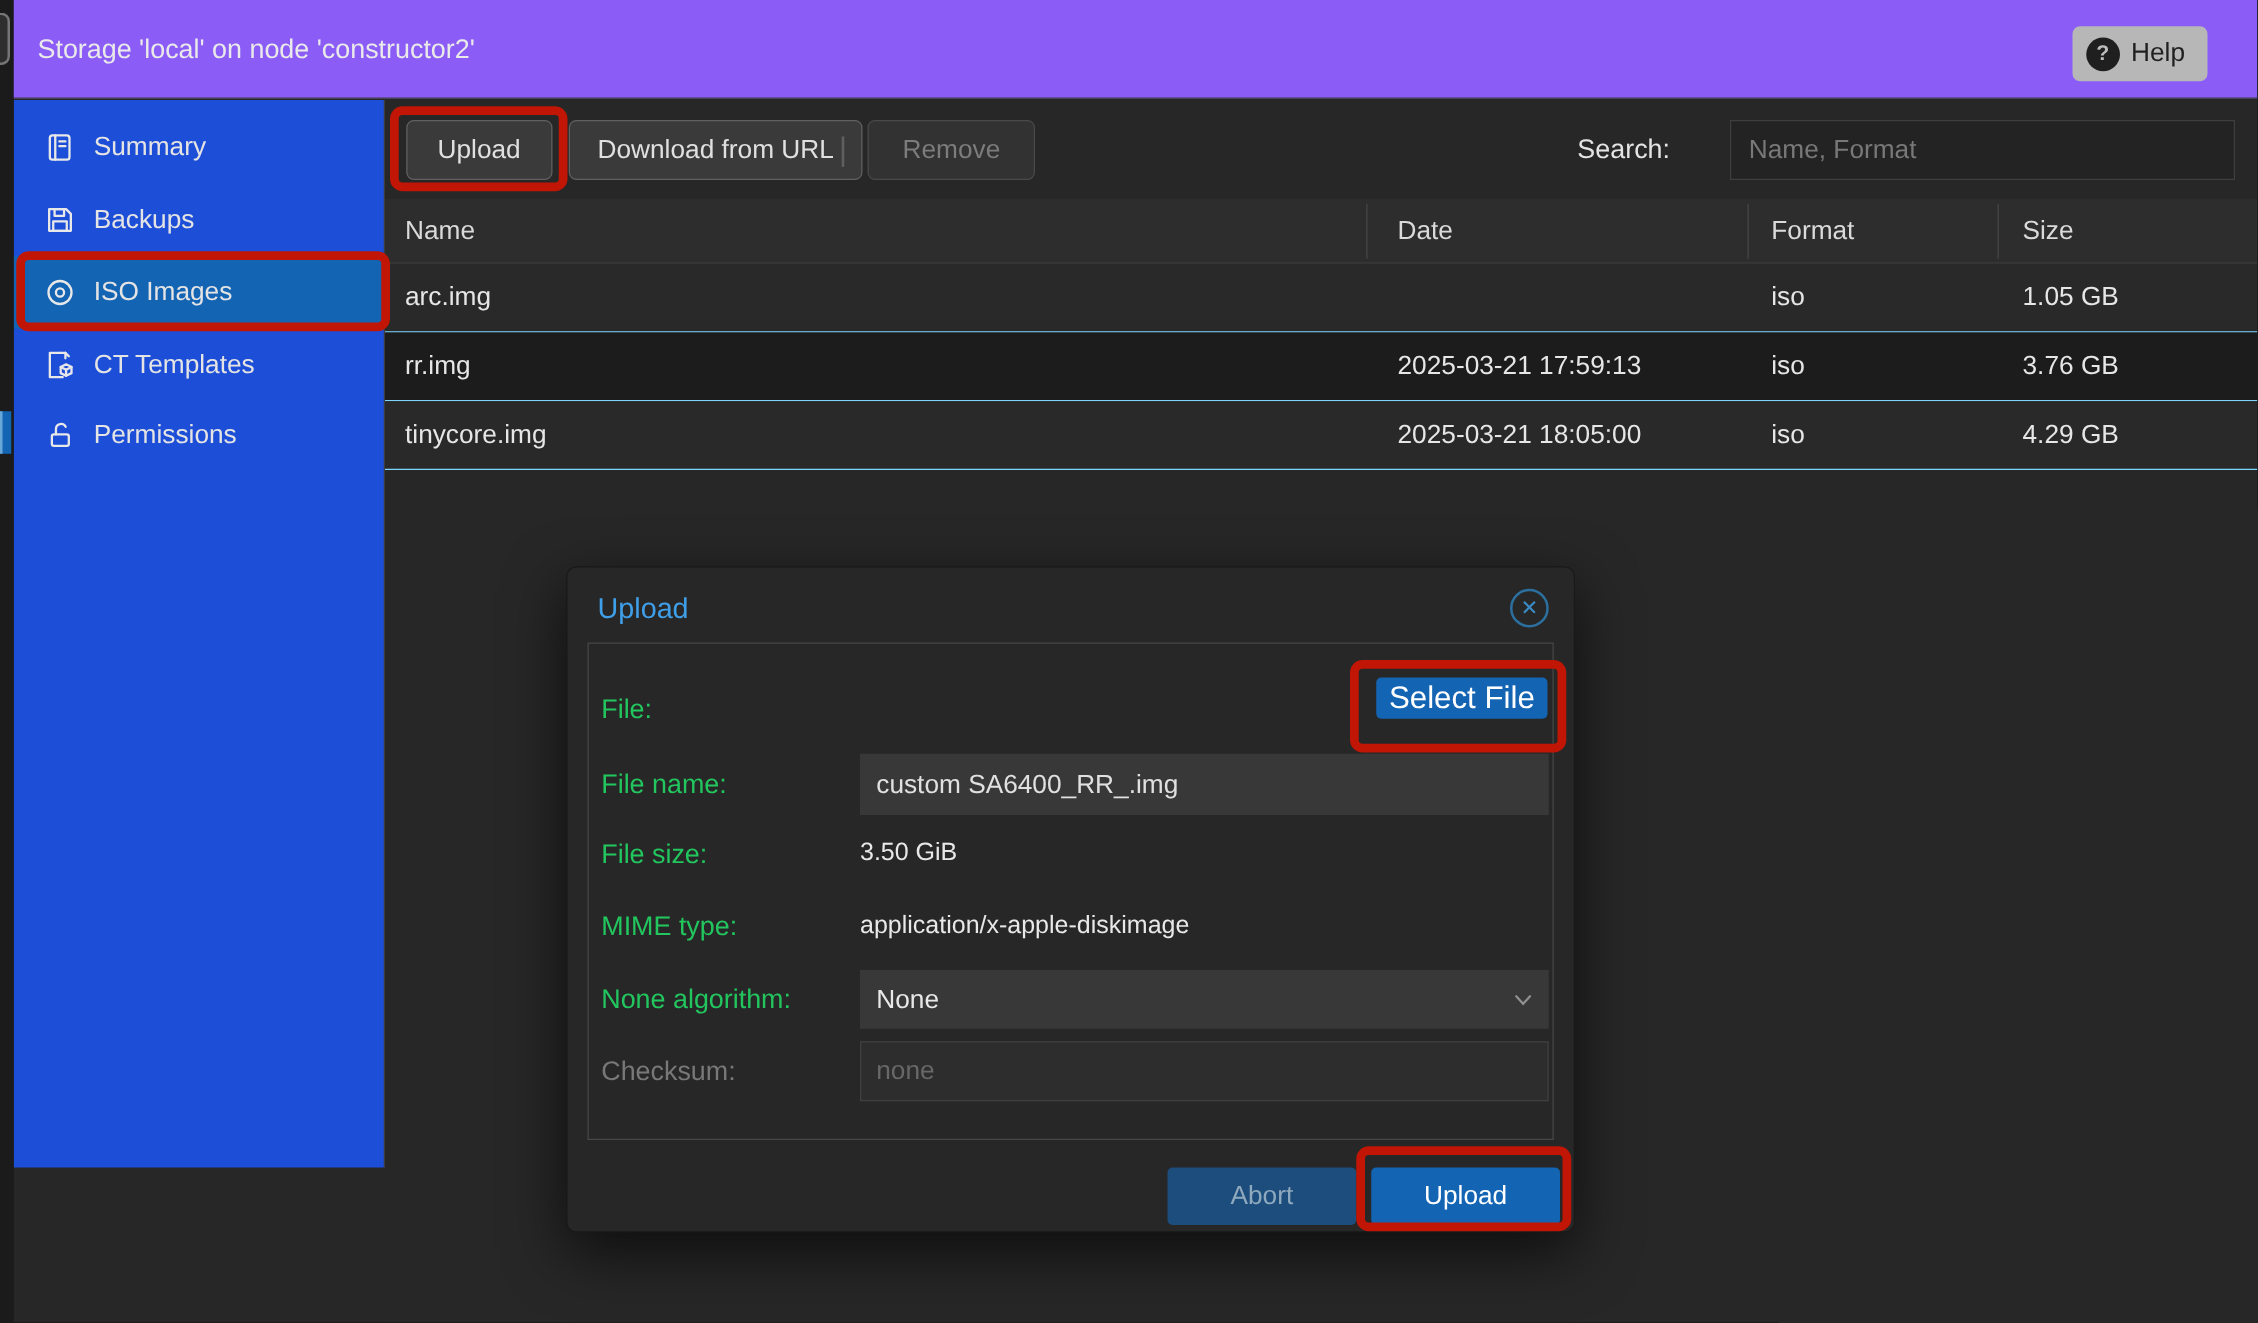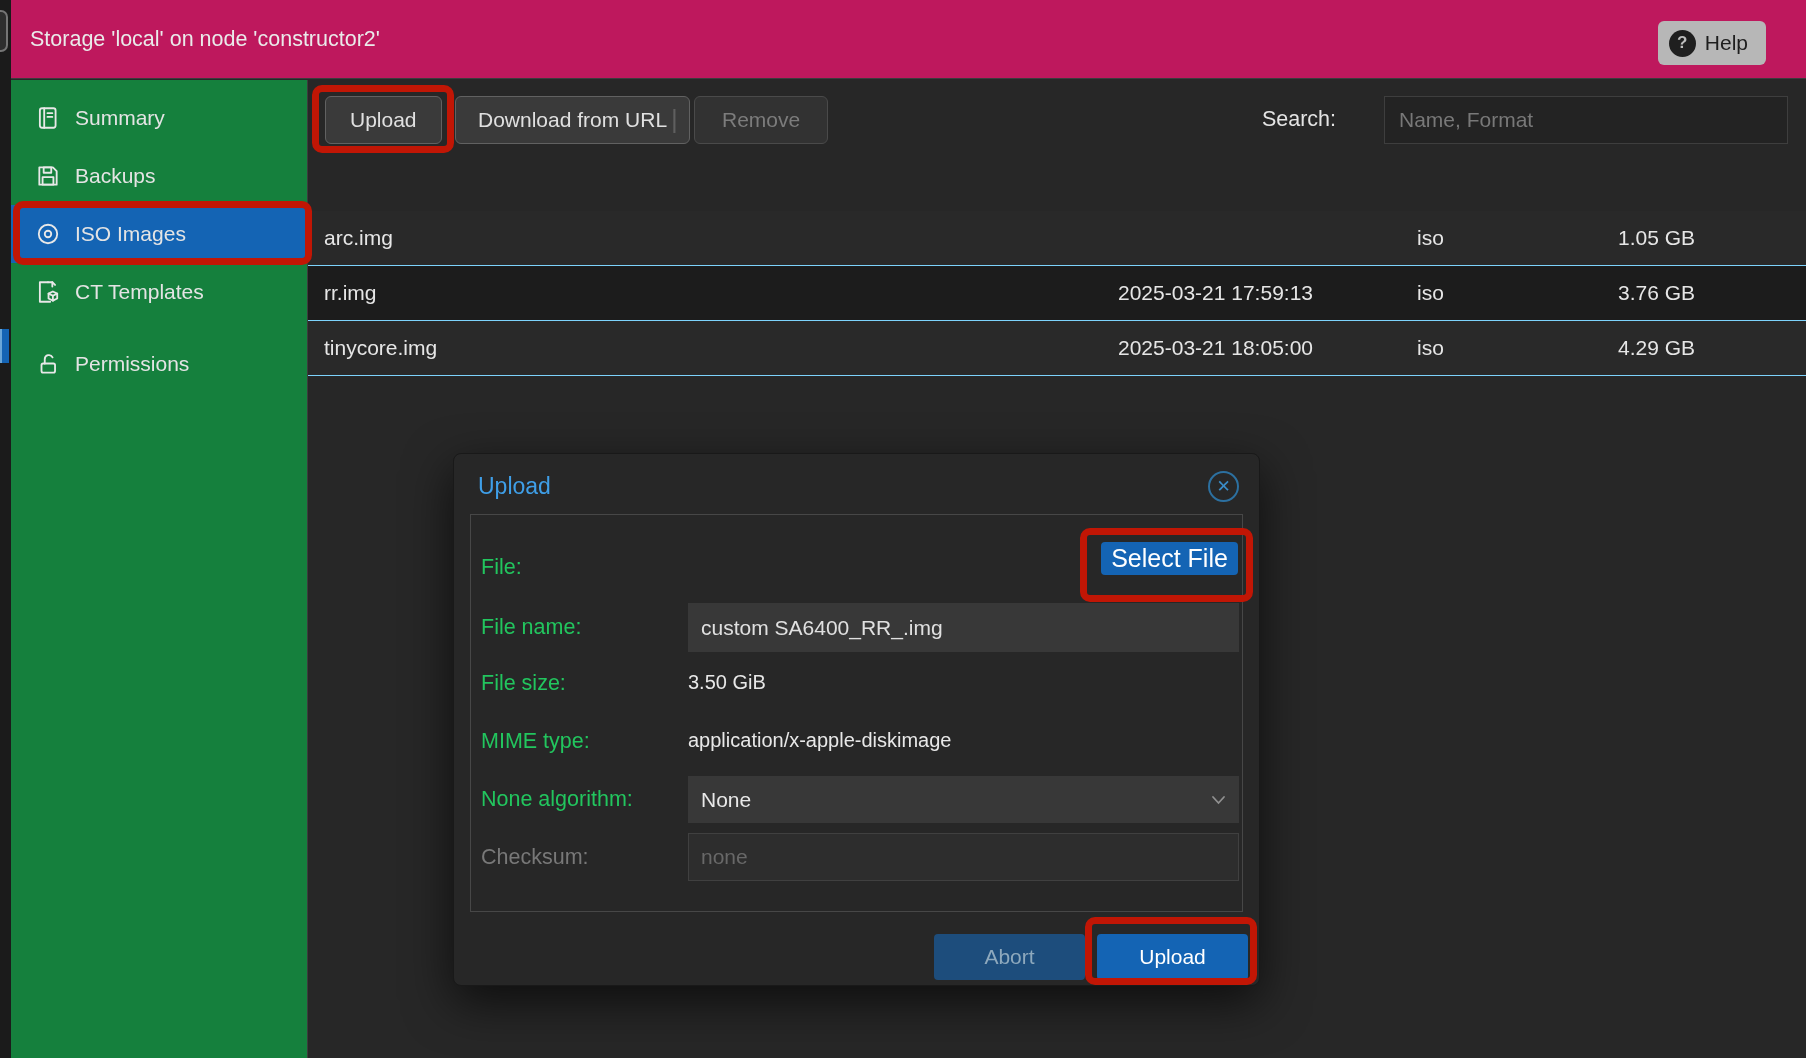--- a/index.html
+++ b/index.html
@@ -5,43 +5,43 @@
   * { margin:0; padding:0; box-sizing:border-box; }
   html,body { background:#161616; }
   body { font-family:"Liberation Sans","DejaVu Sans",sans-serif; }
   #screen {
     position:relative; width:1806px; height:1058px; overflow:hidden;
     background:#272727; color:#e4e4e4;
   }
 
   
   .topbar { position:absolute; left:0; top:0; width:1806px; height:79px;
-    background:#be185d; border-bottom:1px solid #3c3c3c; z-index:1; }
+    background:#8b5cf6; border-bottom:1px solid #3c3c3c; z-index:1; }
   .topbar-title { position:absolute; left:30px; top:0; line-height:79px;
     font-size:21.5px; color:#eaeaea; }
   .help-btn { position:absolute; right:40px; top:21px; height:44px;
     background:#b7b7b7; border-radius:6px; display:flex; align-items:center;
     gap:9px; padding:0 18px 0 11px; cursor:default; }
   .help-q { width:27px; height:27px; border-radius:50%; background:#1f1f1f;
     color:#bdbdbd; font-size:17px; font-weight:bold; display:flex;
     align-items:center; justify-content:center; }
   .help-label { color:#1f1f1f; font-size:21px; }
 
   
   .leftstrip { position:absolute; left:0; top:0; width:11px; height:1058px;
     background:#1b1b1b; z-index:3; }
   .partial-tab { position:absolute; left:0; top:10px; width:8px; height:42px;
     background:#2e2e2e; border:2px solid #757575; border-left:none;
     border-radius:0 7px 7px 0; }
   .partial-blue { position:absolute; left:0; top:329px; width:9px; height:34px;
     background:#1464b4; border-left:2px solid #6aa7d9; }
 
   
-  .sidebar { position:absolute; left:11px; top:80px; width:297px; height:978px;
-    background:#15803d; border-right:1px solid #3d3d3d; z-index:2; }
+  .sidebar { position:absolute; left:11px; top:80px; width:297px; height:854px;
+    background:#1d4ed8; border-right:1px solid #3d3d3d; z-index:2; }
   .side-item { position:absolute; left:0; width:100%; height:58px;
     display:flex; align-items:center; padding-left:24px; gap:14px;
     font-size:21px; color:#e4e4e4; cursor:pointer; }
   .side-item.selected { background:#1464b4; }
   .side-item svg { flex:0 0 auto; }
 
   
   .main { position:absolute; left:308px; top:80px; width:1498px; height:978px;
     background:#272727; z-index:2; }
 
@@ -170,38 +170,47 @@
       <svg class="icon" width="26" height="26" viewBox="0 0 24 24">
           <path d="M12 3H4.5v18H14"></path>
           <path d="M12 3l4 0 0 4"></path>
           <path d="M16 3l2.5 2.5"></path>
           <path d="M16.5 11.5l4 2v4.5l-4 2-4-2v-4.5z"></path>
           <path d="M12.5 13.5l4 2 4-2"></path>
           <line x1="16.5" y1="15.5" x2="16.5" y2="20"></line>
         </svg>
       <span>CT Templates</span>
     </div>
-    <div class="side-item" style="top:255px">
+    <div class="side-item" style="top:239px">
       <svg class="icon" width="26" height="26" viewBox="0 0 24 24">
           <rect x="6" y="11.5" width="12.5" height="8.5" rx="1.5"></rect>
           <path d="M9 11.5V7.5a3.8 3.8 0 0 1 7.2-1.6"></path>
         </svg>
       <span>Permissions</span>
     </div>
   </div>
 
   <div class="main">
 
     <button class="tbtn tb-upload">Upload</button>
     <button class="tbtn tb-download">Download from URL</button>
     <span class="tb-pipe">|</span>
     <button class="tbtn tb-remove disabled">Remove</button>
     <span class="search-label">Search:</span>
     <input class="search-input" type="text" placeholder="Name, Format" style="">
 
+    <div class="thead">
+      <span class="th col-name">Name</span>
+      <span class="th col-date">Date</span>
+      <span class="th col-format">Format</span>
+      <span class="th col-size">Size</span>
+      <span class="hsep" style="left:785px"></span>
+      <span class="hsep" style="left:1090px"></span>
+      <span class="hsep" style="left:1290px"></span>
+    </div>
 
     <div class="trow odd" style="top:131px">
       <span class="td col-name">arc.img</span>
       <span class="td col-format">iso</span>
       <span class="td col-size">1.05 GB</span>
     </div>
     <div class="trow even" style="top:186px">
       <span class="td col-name">rr.img</span>
       <span class="td col-date">2025-03-21 17:59:13</span>
       <span class="td col-format">iso</span>

